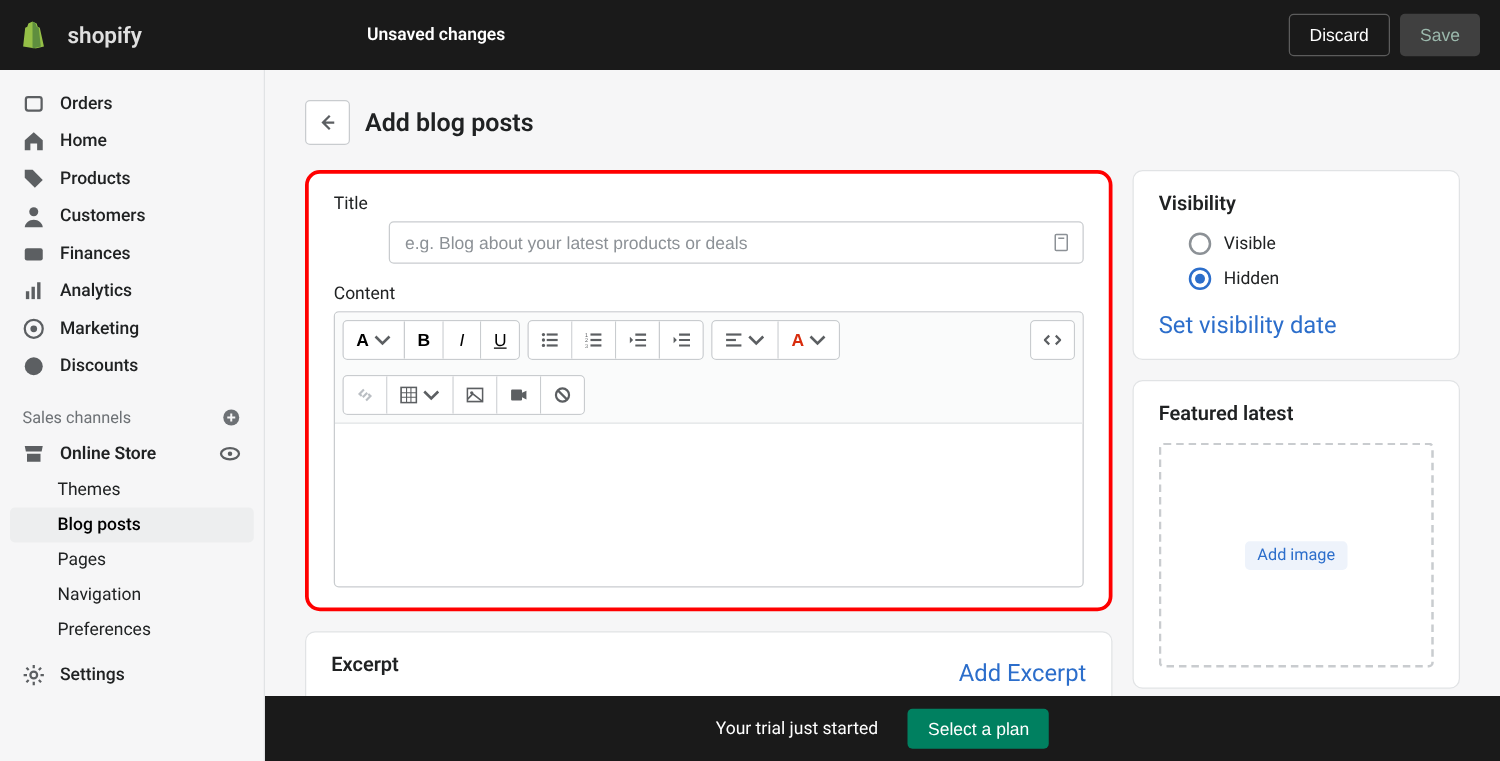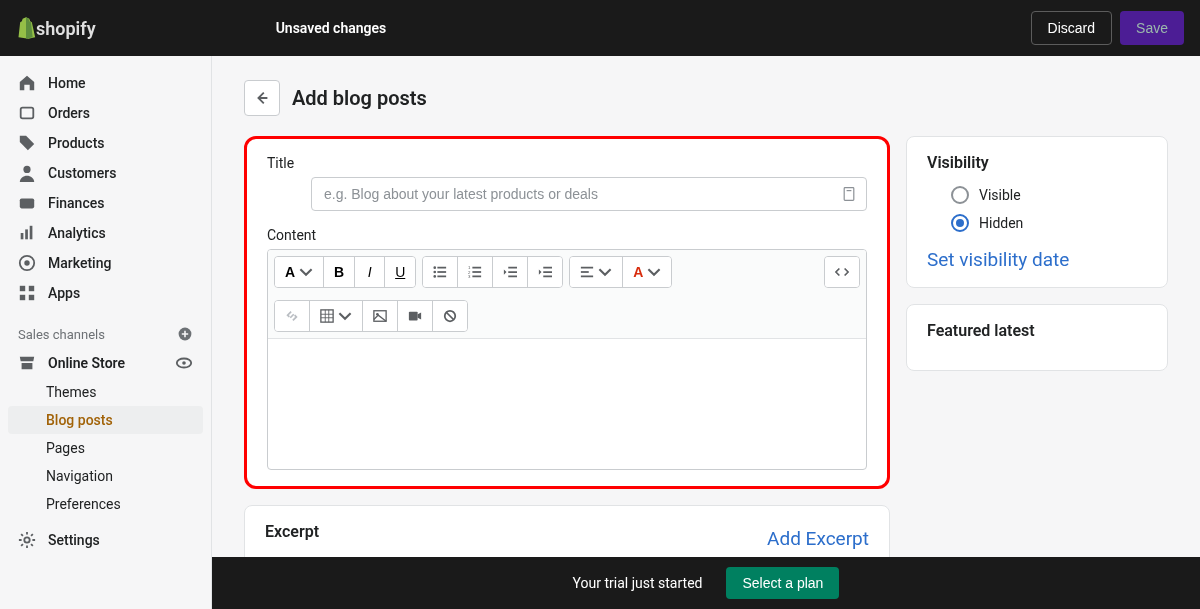--- a/index.html
+++ b/index.html
@@ -1,36 +1,36 @@
 <!DOCTYPE html>
 <html><head>
 <meta charset="utf-8">
 <style>
   * { box-sizing: border-box; margin: 0; padding: 0; }
   body { font-family: -apple-system, BlinkMacSystemFont, "Segoe UI", Roboto, sans-serif; font-size: 14px; color: #202223; background: #f6f6f7; width: 1200px; height: 609px; overflow: hidden; position: relative; }
   
   .topbar { background: #1a1a1a; color: #fff; height: 56px; display: flex; align-items: center; padding: 0 16px; justify-content: space-between; }
   .topbar-left { display: flex; align-items: center; gap: 180px; }
-  .logo { display: flex; align-items: center; gap: 0; font-weight: 600; color: #e0e0e0; font-size: 18px; }
+  .logo { display: flex; align-items: center; gap: 18px; font-weight: 600; color: #e0e0e0; font-size: 18px; }
   .logo svg { width: 20px; height: 22px; }
   .unsaved { font-weight: 600; font-size: 14px; }
   .topbar-actions { display: flex; gap: 8px; }
   .btn { padding: 8px 16px; border-radius: 4px; font-weight: 500; font-size: 14px; cursor: pointer; border: none; }
   .btn-discard { background: #1a1a1a; border: 1px solid #5c5c5c; color: #fff; }
-  .btn-save { background: #4c1d95; color: #9bb8ac; text-align: center; }
+  .btn-save { background: #404040; color: #9bb8ac; text-align: center; }
   
   .main-wrap { display: flex; height: calc(100% - 56px); }
   
   .sidebar { width: 212px; background: #f6f6f7; padding: 12px 8px 0 8px; display: flex; flex-direction: column; border-right: 1px solid #e1e3e5; }
   .nav-item { display: flex; align-items: center; gap: 12px; padding: 6px 10px; border-radius: 4px; cursor: pointer; font-weight: 500; color: #202223; font-size: 14px; }
   .nav-item svg, .nav-icon { width: 18px; height: 18px; fill: #5c5f62; flex-shrink: 0; }
   .sales-header { display: flex; justify-content: space-between; align-items: center; padding: 18px 10px 6px; color: #6d7175; font-size: 13px; }
   .sales-header svg { width: 16px; height: 16px; fill: #6d7175; }
   .sub-item { padding: 6px 10px 6px 38px; color: #202223; cursor: pointer; font-size: 14px; border-radius: 4px; }
-  .sub-item.active { background: #edeeef; color: #a16207; font-weight: 500; }
+  .sub-item.active { background: #edeeef; color: #000000; font-weight: 500; }
   .sidebar-bottom { margin-top: auto; padding-bottom: 54px; }
   .online-store-row { display: flex; align-items: center; justify-content: space-between; padding: 6px 10px; cursor: pointer; font-weight: 600; }
   .online-store-row .os-left { display: flex; align-items: center; gap: 12px; }
   .online-store-row svg { width: 18px; height: 18px; fill: #5c5f62; }
   
   .content { flex: 1; overflow-y: auto; padding: 24px 32px 60px 32px; }
   .page-header { display: flex; align-items: center; gap: 12px; margin-bottom: 20px; }
   .back-btn { width: 36px; height: 36px; border: 1px solid #c9cccf; border-radius: 4px; background: #fff; display: flex; align-items: center; justify-content: center; cursor: pointer; }
   .page-title { font-size: 20px; font-weight: 600; }
   
@@ -91,29 +91,29 @@
     <button class="btn btn-discard">Discard</button>
     <button class="btn btn-save">Save</button>
   </div>
 </div>
 
 <div class="main-wrap">
 
   <div class="sidebar">
     <div class="nav-item">
       <svg class="nav-icon" viewBox="0 0 20 20">
+          <rect x="3" y="4" width="14" height="12" rx="2" fill="none" stroke="#5c5f62" stroke-width="2"></rect>
+        </svg>
+      <span>Orders</span>
+    </div>
+    <div class="nav-item">
+      <svg class="nav-icon" viewBox="0 0 20 20">
           <path d="M10 2l8 7v9h-5v-6H7v6H2v-9z"></path>
         </svg>
       <span>Home</span>
-    </div>
-    <div class="nav-item">
-      <svg class="nav-icon" viewBox="0 0 20 20">
-          <rect x="3" y="4" width="14" height="12" rx="2" fill="none" stroke="#5c5f62" stroke-width="2"></rect>
-        </svg>
-      <span>Orders</span>
     </div>
     <div class="nav-item">
       <svg class="nav-icon" viewBox="0 0 20 20">
           <path d="M2 2h7l9 9-7 7-9-9z"></path>
         </svg>
       <span>Products</span>
     </div>
     <div class="nav-item">
       <svg class="nav-icon" viewBox="0 0 20 20">
           <circle cx="10" cy="6" r="4"></circle>
@@ -137,26 +137,23 @@
     </div>
     <div class="nav-item">
       <svg class="nav-icon" viewBox="0 0 20 20">
           <circle cx="10" cy="10" r="8" fill="none" stroke="#5c5f62" stroke-width="2"></circle>
           <circle cx="10" cy="10" r="3"></circle>
         </svg>
       <span>Marketing</span>
     </div>
     <div class="nav-item">
       <svg class="nav-icon" viewBox="0 0 20 20">
-          <rect x="2" y="2" width="6" height="6"></rect>
-          <rect x="12" y="2" width="6" height="6"></rect>
-          <rect x="2" y="12" width="6" height="6"></rect>
-          <rect x="12" y="12" width="6" height="6"></rect>
-        </svg>
-      <span>Apps</span>
+          <circle cx="10" cy="10" r="8"></circle>
+        </svg>
+      <span>Discounts</span>
     </div>
 
     <div class="sales-header">
       <span>Sales channels</span>
       <svg viewBox="0 0 20 20">
           <circle cx="10" cy="10" r="8"></circle>
           <path d="M10 6v8M6 10h8" stroke="#f6f6f7" stroke-width="2"></path>
         </svg>
     </div>
 
@@ -343,20 +340,23 @@
             <div class="radio-item">
               <div class="radio checked"></div>
               <span>Hidden</span>
             </div>
           </div>
           <span class="link">Set visibility date</span>
         </div>
 
         <div class="card" style="margin-bottom:0">
           <h3>Featured latest</h3>
+          <div class="image-drop">
+            <div class="add-image-btn">Add image</div>
+          </div>
         </div>
       </div>
     </div>
   </div>
 </div>
 
 <div class="footer-bar">
   <span>Your trial just started</span>
   <button class="btn btn-green">Select a plan</button>
 </div>

